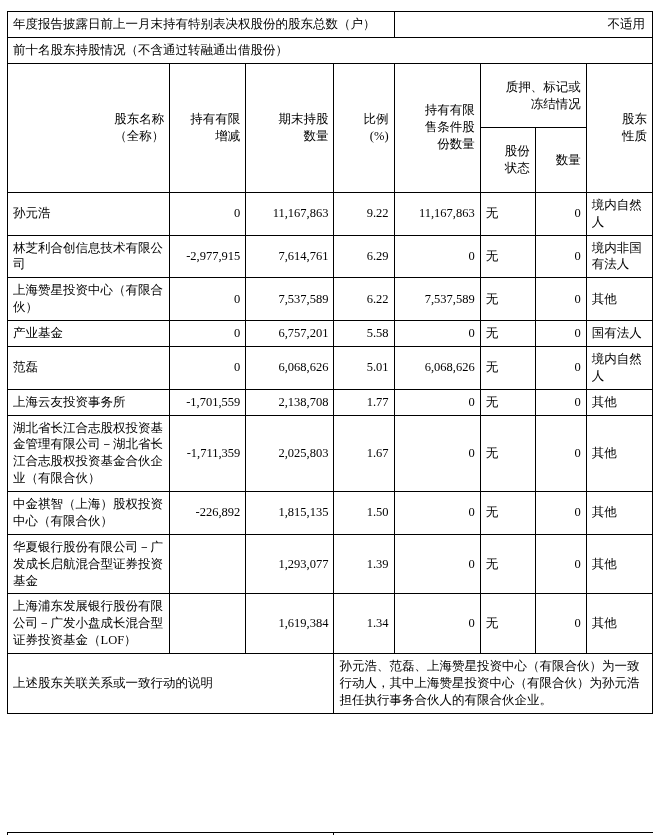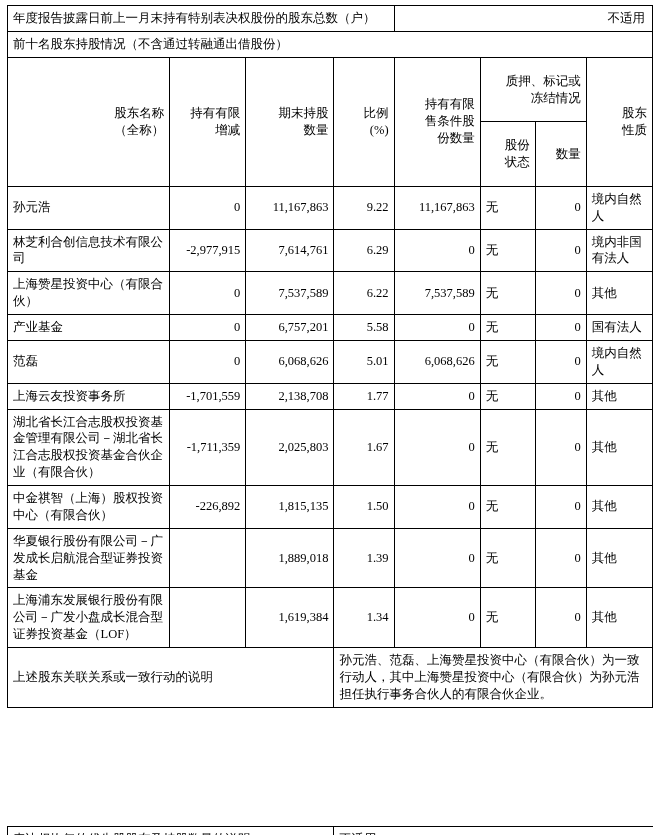--- a/index.html
+++ b/index.html
@@ -17,21 +17,21 @@
   .page {
     width: 660px;
     height: 835px;
     position: relative;
     box-sizing: border-box;
     padding: 0;
   }
   table.shtable {
     border-collapse: collapse;
     width: 646px;
-    margin: 5px 7px 0 7px;
+    margin: 11px 7px 0 7px;
     table-layout: fixed;
   }
   table.shtable td {
     border: 1px solid #000000;
     font-size: 12.5px;
     line-height: 1.35;
     padding: 4px 5px;
     vertical-align: middle;
     word-break: break-all;
   }
@@ -207,21 +207,21 @@
         <td class="c-right">1,815,135</td>
         <td class="c-right">1.50</td>
         <td class="c-right">0</td>
         <td class="c-left">无</td>
         <td class="c-right">0</td>
         <td class="c-left">其他</td>
       </tr>
       <tr>
         <td class="c-left">华夏银行股份有限公司－广发成长启航混合型证券投资基金</td>
         <td class="c-right"></td>
-        <td class="c-right">1,889,018</td>
+        <td class="c-right">1,293,077</td>
         <td class="c-right">1.39</td>
         <td class="c-right">0</td>
         <td class="c-left">无</td>
         <td class="c-right">0</td>
         <td class="c-left">其他</td>
       </tr>
       <tr>
         <td class="c-left">上海浦东发展银行股份有限公司－广发小盘成长混合型证券投资基金（LOF）</td>
         <td class="c-right"></td>
         <td class="c-right">1,619,384</td>

